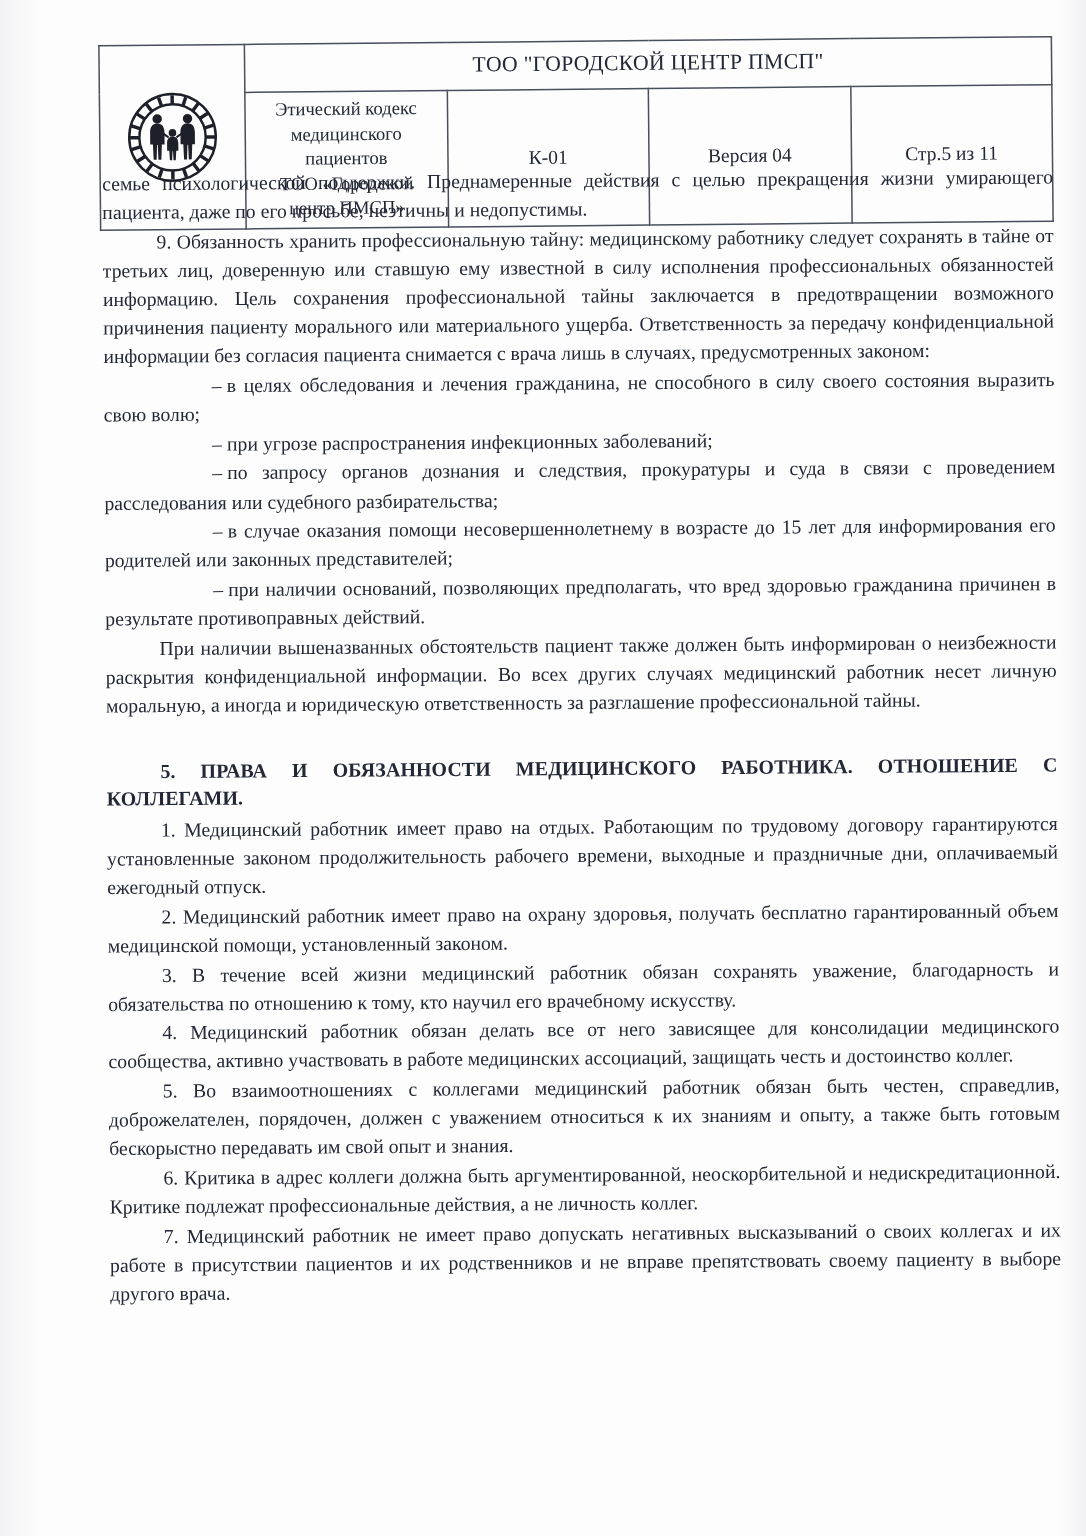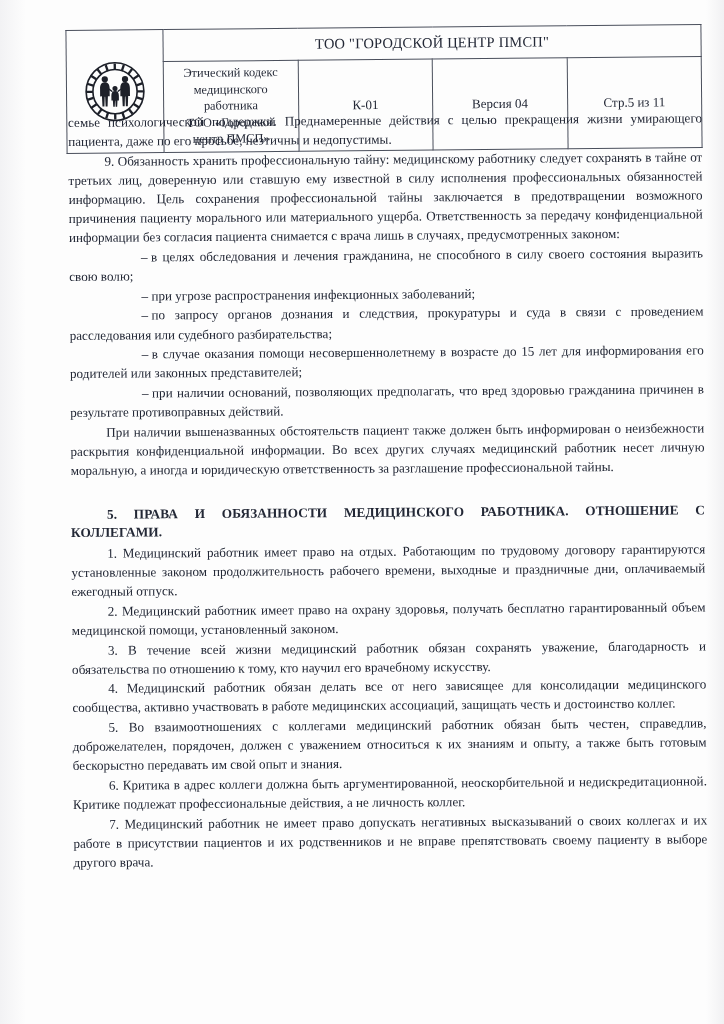--- a/index.html
+++ b/index.html
@@ -173,21 +173,21 @@
                 <path d="M41.4 39.2 l5.6 4.0 l-0.9 1.6 l-5.6 -4.0 z"></path>
                 <path d="M58.6 39.2 l-5.6 4.0 l0.9 1.6 l5.6 -4.0 z"></path>
               </g>
             </g>
           </svg>
         </td>
         <td class="org-title-cell" colspan="4">ТОО "ГОРОДСКОЙ ЦЕНТР ПМСП"</td>
       </tr>
       <tr>
         <td class="doc-name-cell">
-          <div>Этический кодекс медицинского работника</div>
+          <div>Этический кодекс медицинского пациентов</div>
           <div>ТОО «Городской центр ПМСП»</div>
         </td>
         <td class="code-cell">К-01</td>
         <td class="version-cell">Версия 04</td>
         <td class="pages-cell">Стр.5 из 11</td>
       </tr>
     </tbody>
       </table>
   </div>
 

